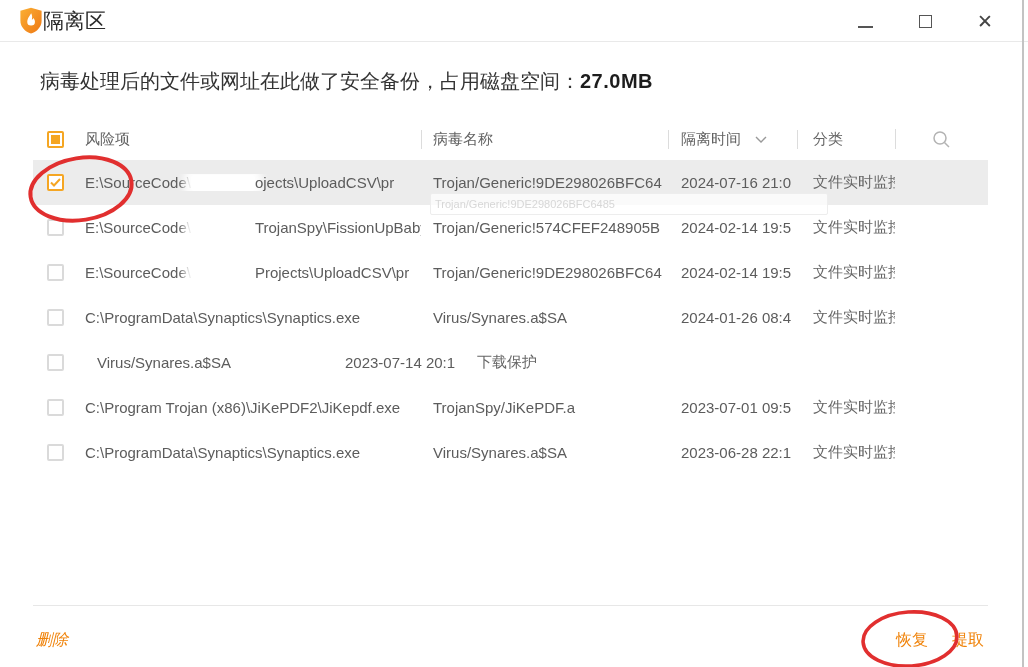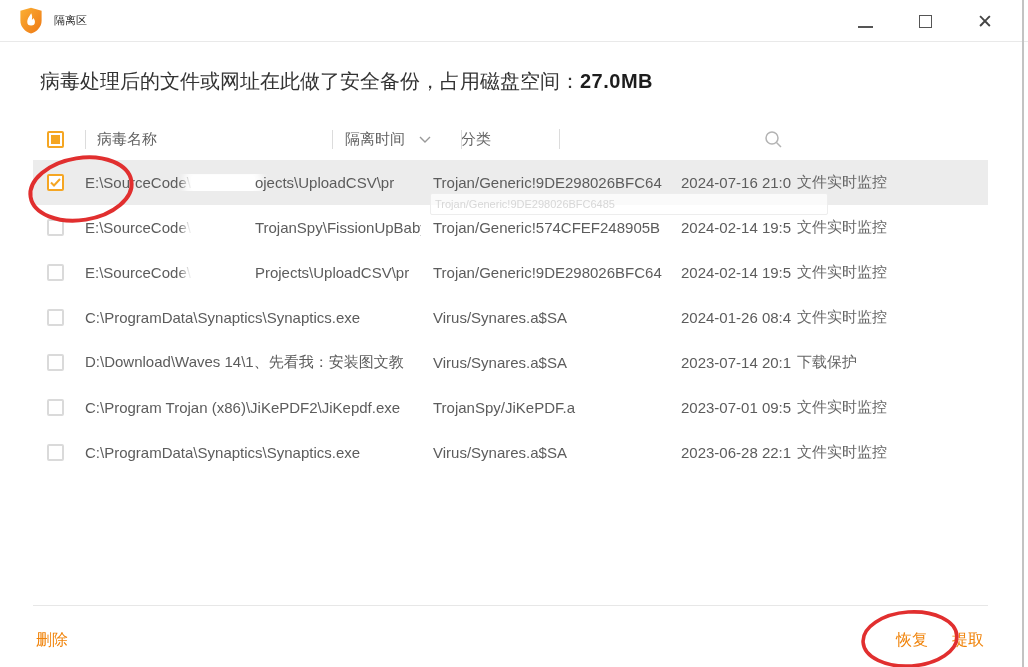--- a/index.html
+++ b/index.html
@@ -5,41 +5,41 @@
   * { margin:0; padding:0; box-sizing:border-box; }
   html,body { width:1028px; height:667px; overflow:hidden; background:#fff;
     font-family:"Liberation Sans", sans-serif; }
   .window { position:relative; width:1028px; height:667px; background:#fff; }
   .win-edge { position:absolute; top:0; bottom:0; right:4px; width:2px; background:#c3c3c3; }
 
   
   .titlebar { position:absolute; top:0; left:0; right:0; height:42px;
     border-bottom:1px solid #e9e9e9; display:flex; align-items:center; }
   .app-icon { width:24px; height:27px; margin-left:19px; }
-  .title { margin-left:11px; font-size:11px; color:#2b2b2b; }
+  .title { margin-left:0; font-size:21px; color:#2b2b2b; }
   .win-controls { position:absolute; right:28px; top:0; height:42px; display:flex; align-items:center; gap:30px; }
   .wc { width:30px; height:30px; display:flex; align-items:center; justify-content:center; cursor:pointer; }
   .min-glyph { width:15px; height:2px; background:#555; margin-top:12px; }
   .max-glyph { width:13px; height:13px; border:1.6px solid #555; }
   .close-glyph { font-size:19px; color:#444; line-height:1; }
 
   
   .summary { position:absolute; top:68px; left:40px; font-size:20px; color:#333; }
   .summary b { color:#1d1d1d; font-weight:bold; letter-spacing:0.5px; }
 
   
   .table { position:absolute; left:33px; top:118px; width:955px; }
   .thead { display:flex; height:42px; align-items:center; color:#636363; font-size:15px; }
   .trow  { display:flex; height:45px; align-items:center; color:#5c5c5c; font-size:15px; }
   .trow.selected { background:#ececec; }
   .c-check  { width:52px; flex:none; display:flex; align-items:center; }
   .c-path   { width:336px; flex:none; white-space:nowrap; overflow:hidden; position:relative; }
   .c-virus  { width:247px; flex:none; padding-left:12px; white-space:nowrap; overflow:hidden; position:relative; }
   .c-time   { width:129px; flex:none; padding-left:13px; white-space:nowrap; overflow:hidden; position:relative; }
-  .c-cat    { width:98px;  flex:none; white-space:nowrap; overflow:hidden; position:relative; color:#666; }
+  .c-cat    { width:98px;  flex:none; padding-left:16px; white-space:nowrap; overflow:hidden; position:relative; color:#666; }
   .c-search { flex:1; display:flex; align-items:center; justify-content:center; position:relative; }
   .thead .c-virus::before, .thead .c-time::before, .thead .c-cat::before, .thead .c-search::before {
     content:""; position:absolute; left:0; top:50%; transform:translateY(-50%);
     width:1px; height:20px; background:#dcdcdc; }
   .sort-chevron { margin-left:14px; display:inline-block; vertical-align:1px; }
   .checkbox { width:17px; height:17px; margin-left:14px; border-radius:2px; background:#fff;
     display:flex; align-items:center; justify-content:center; cursor:pointer; }
   .checkbox.partial { border:2px solid #f5a623; }
   .checkbox.partial .inner { width:9px; height:9px; background:#f5a623; }
   .checkbox.checked { border:2px solid #f5a623; }
@@ -48,21 +48,21 @@
     background:#fff; box-shadow:0 0 7px 7px rgba(255,255,255,0.92); border-radius:3px; }
   .ghost-tooltip { position:absolute; left:430px; top:193px; width:398px; height:22px;
     border:1px solid #ededed; background:rgba(255,255,255,0.72); color:#d7d7d7;
     font-size:11px; line-height:21px; padding-left:4px; white-space:nowrap; overflow:hidden;
     border-radius:2px; }
 
   
   .footer-divider { position:absolute; left:33px; right:40px; top:605px; height:1px; background:#e7e7e7; }
   .footer { position:absolute; left:0; right:0; top:606px; height:61px; }
   .link { position:absolute; font-size:16px; color:#f0830a; cursor:pointer; }
-  .link-delete  { left:36px; top:24px; }
+  .link-delete  { left:36px; top:24px;font-style:italic; }
   .link-restore { right:100px; top:24px; }
   .link-extract { right:44px; top:24px; }
 
   .annotation { position:absolute; pointer-events:none; }
   .ann-1 { left:24px; top:149px; }
   .ann-2 { left:858px; top:608px; }
 </style>
 </head>
 <body>
 
@@ -95,20 +95,21 @@
 
   <div class="summary"><span>病毒处理后的文件或网址在此做了安全备份，占用磁盘空间：</span><b>27.0MB</b></div>
 
   <div class="table">
     <div class="thead">
       <div class="c-check">
         <span class="checkbox partial">
             <span class="inner"></span>
           </span>
       </div>
+      <div class="c-path">风险项</div>
       <div class="c-virus">病毒名称</div>
       <div class="c-time"><span>隔离时间</span><svg class="sort-chevron" width="12" height="7" viewBox="0 0 12 7">
             <polyline points="1,1 6,6 11,1" fill="none" stroke="#999" stroke-width="1.4"></polyline>
           </svg></div>
       <div class="c-cat">分类</div>
       <div class="c-search">
         <svg width="19" height="19" viewBox="0 0 19 19">
             <circle cx="8" cy="8" r="6" fill="none" stroke="#b3b3b3" stroke-width="1.5"></circle>
             <line x1="12.5" y1="12.5" x2="17" y2="17" stroke="#b3b3b3" stroke-width="1.5"></line>
           </svg>
@@ -156,21 +157,20 @@
       <div class="c-path"><span>C:\ProgramData\Synaptics\Synaptics.exe</span></div>
       <div class="c-virus">Virus/Synares.a$SA</div>
       <div class="c-time">2024-01-26 08:4</div>
       <div class="c-cat">文件实时监控</div>
     </div>
 
     <div class="trow">
       <div class="c-check">
           <span class="checkbox empty"></span>
         </div>
-      <div class="c-path"><span>D:\Download\Waves 14\1、先看我：安装图文教</span></div>
       <div class="c-virus">Virus/Synares.a$SA</div>
       <div class="c-time">2023-07-14 20:1</div>
       <div class="c-cat">下载保护</div>
     </div>
 
     <div class="trow">
       <div class="c-check">
           <span class="checkbox empty"></span>
         </div>
       <div class="c-path"><span>C:\Program Trojan (x86)\JiKePDF2\JiKepdf.exe</span></div>

